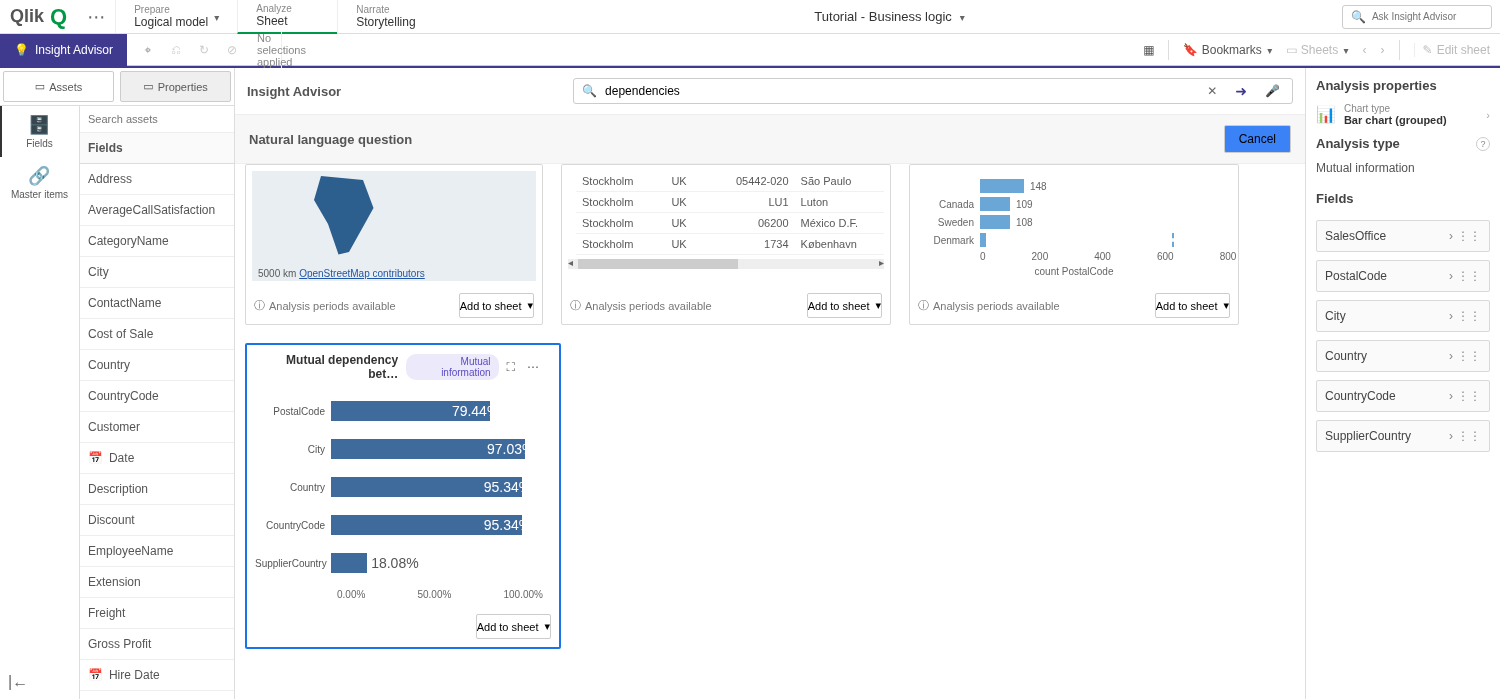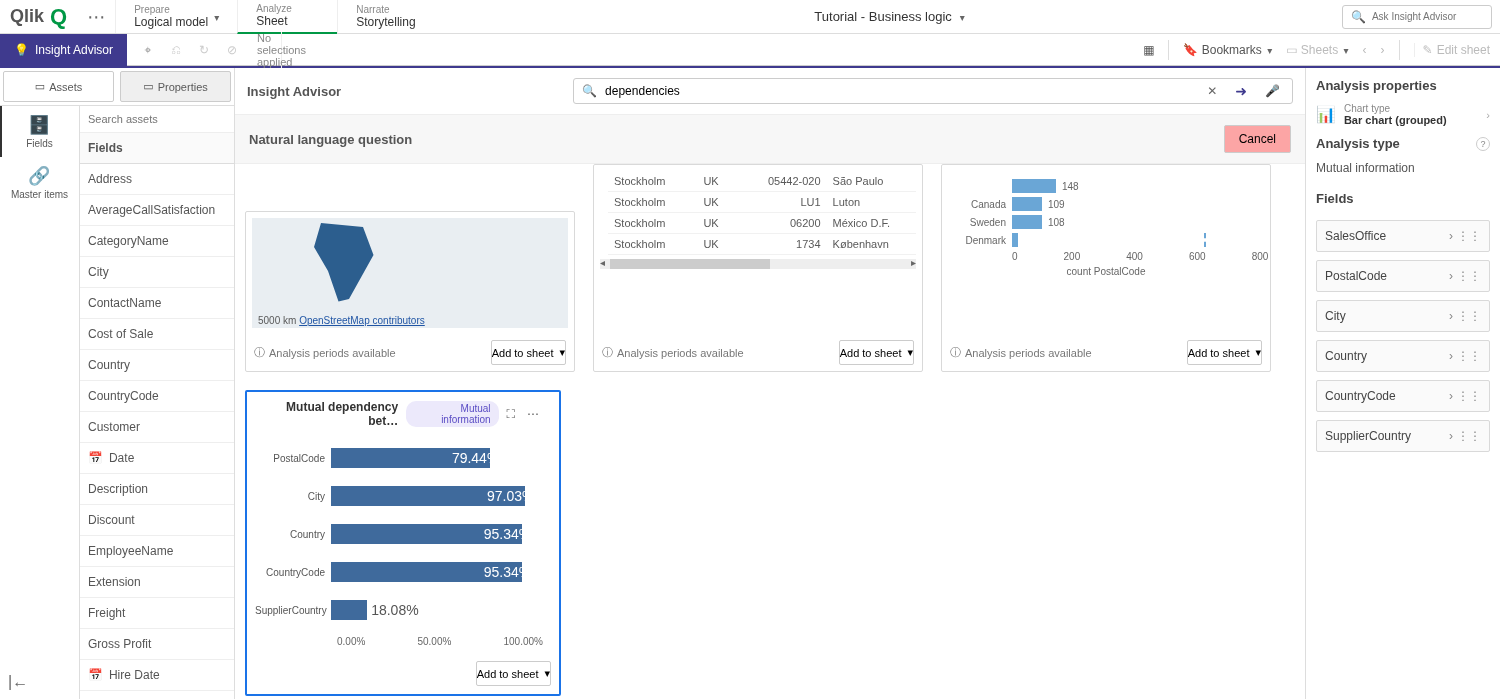--- a/index.html
+++ b/index.html
@@ -46,21 +46,21 @@
 .center-head { display:flex; align-items:center; padding:10px 12px; gap:12px; border-bottom:1px solid #eee;}
 .center-head .ttl { font-weight:bold; color:#555; font-size:13px;}
 .searchbox { flex:1; max-width:780px; margin-left:220px; display:flex; align-items:center; border:1px solid #ccc; border-radius:3px; padding:4px 8px; gap:8px;}
 .searchbox .icon { color:#777; }
 .searchbox input { flex:1; border:none; outline:none; font-size:12px;}
 .searchbox .x { cursor:pointer; color:#666; padding:0 4px;}
 .searchbox .go { cursor:pointer; color:#3f3a8e; padding:0 6px; font-size:14px;}
 .searchbox .mic { cursor:pointer; color:#555; padding:0 4px;}
 .nlq-row { display:flex; align-items:center; padding:10px 14px; border-bottom:1px solid #eee; background:#f7f7f7;}
 .nlq-row .q { font-weight:bold; font-size:13px; color:#555;}
-.nlq-row .cancel { margin-left:auto; border:1px solid #ccc; padding:6px 14px; border-radius:2px; background:#fca5a5; cursor:pointer; font-size:12px;}
+.nlq-row .cancel { margin-left:auto; border:1px solid #ccc; padding:6px 14px; border-radius:2px; background:#3b82f6; cursor:pointer; font-size:12px;}
 .cards { flex:1; overflow:auto; padding:0 10px 10px; position:relative;}
 .row-cards { display:flex; gap:18px; }
 .card { border:1px solid #d9d9d9; border-radius:2px; background:#fff; width:330px; display:flex; flex-direction:column;}
 .card-body { flex:1; padding:6px; min-height:100px; position:relative; overflow:hidden;}
 .card-foot { display:flex; align-items:center; padding:6px 8px; border-top:0; gap:6px;}
 .ap { font-size:11px; color:#777; display:flex; align-items:center; gap:4px;}
 .addsheet { margin-left:auto; border:1px solid #ccc; background:#fff; padding:5px 0; font-size:11px; display:flex; align-items:center; gap:6px; cursor:pointer; border-radius:2px;}
 .map { background:#e9eef2; height:110px; position:relative; }
 .map .blob { position:absolute; background:#2c5e8e; }
 .map .credit { position:absolute; bottom:2px; left:6px; font-size:10px;}
@@ -259,21 +259,21 @@
     </div>
     <div class="nlq-row">
       <span class="q">Natural language question</span>
       <button class="cancel">Cancel</button>
     </div>
 
     <div class="cards">
 
       <div class="row-cards">
 
-        <div class="card" style="width:330px;margin-top:47px;">
+        <div class="card" style="width:298px;">
           <div class="card-body">
             <div class="map">
               <div class="blob" style="left:55px; top:5px; width:70px; height:80px; clip-path:polygon(20% 0,80% 5%,95% 40%,60% 95%,45% 98%,30% 60%,10% 30%);"></div>
               <div class="credit"><span>5000 km</span> <a>OpenStreetMap contributors</a></div>
             </div>
           </div>
           <div class="card-foot">
             <span class="ap">
                 <span>ⓘ</span>
                 <span>Analysis periods available</span>

